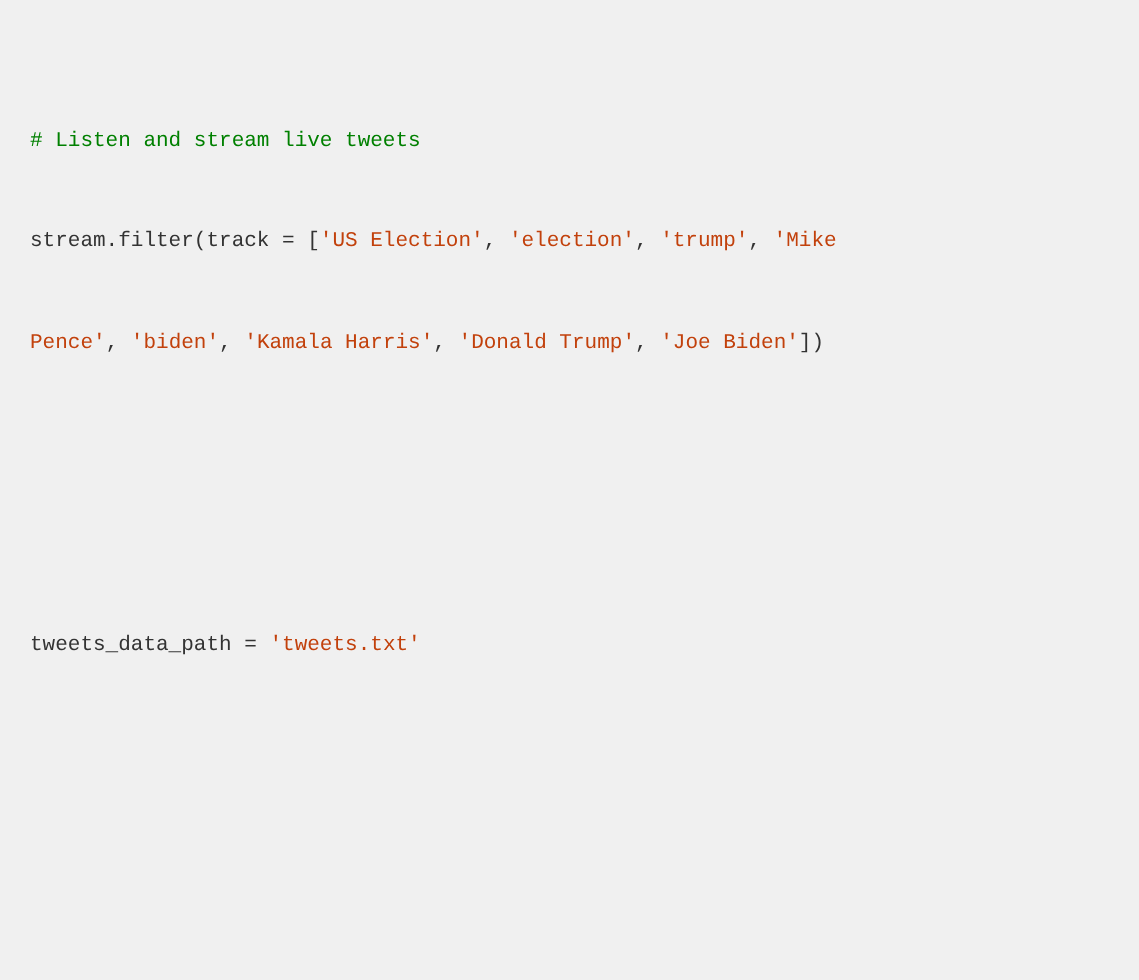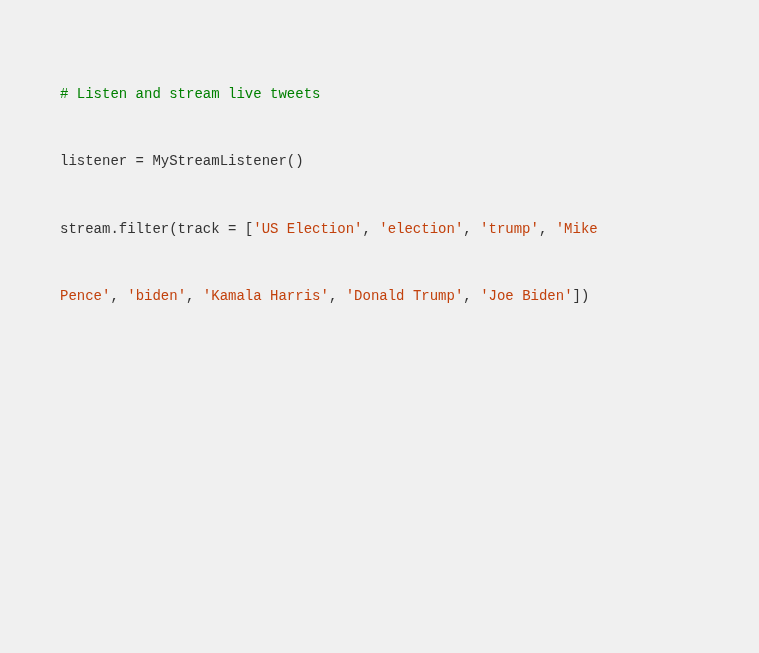--- a/index.html
+++ b/index.html
@@ -37,35 +37,34 @@
       color: #c2410c;
     }
 
     .normal {
       color: #333333;
     }
 
     .line {
       display: block;
       min-height: 1.6em;
-      margin-left: 40px;
     }
   </style>
 </head>
 <body>
 
 <div class="code-container">
   <div class="code-block">
 
     <span class="line"><span class="comment"># Listen and stream live tweets</span></span>
-    <span class="line"><span class="normal">listener = MyStreamListener()</span></span>
     <span class="line"><span class="normal">stream.filter(track = [<span class="string">'US Election'</span>, <span class="string">'election'</span>, <span class="string">'trump'</span>, <span class="string">'Mike</span></span></span>
     <span class="line"><span class="string">Pence'</span><span class="normal">, </span><span class="string">'biden'</span><span class="normal">, </span><span class="string">'Kamala Harris'</span><span class="normal">, </span><span class="string">'Donald Trump'</span><span class="normal">, </span><span class="string">'Joe Biden'</span><span class="normal">])</span></span>
     <span class="line">&nbsp;</span>
     <span class="line">&nbsp;</span>
+    <span class="line"><span class="normal">tweets_data_path = <span class="string">'tweets.txt'</span></span></span>
     
     
     
     
     
     
     
     
     
     

